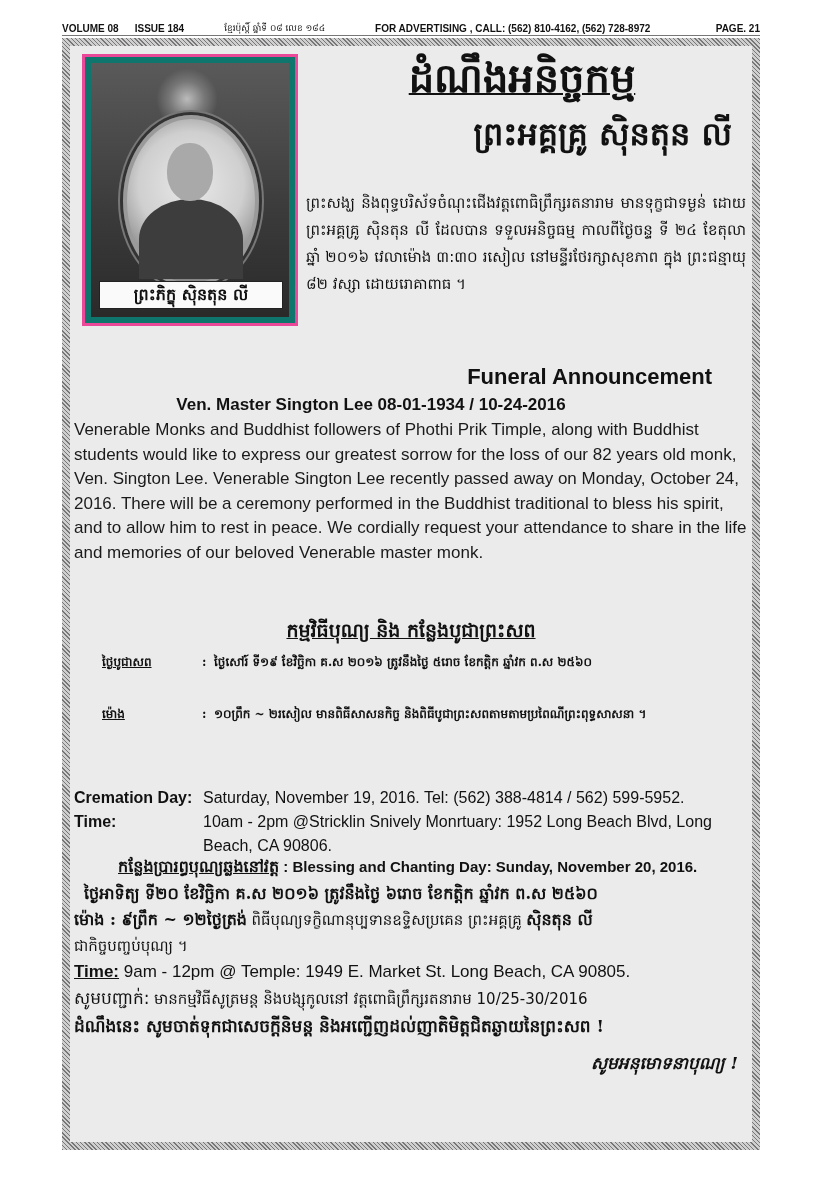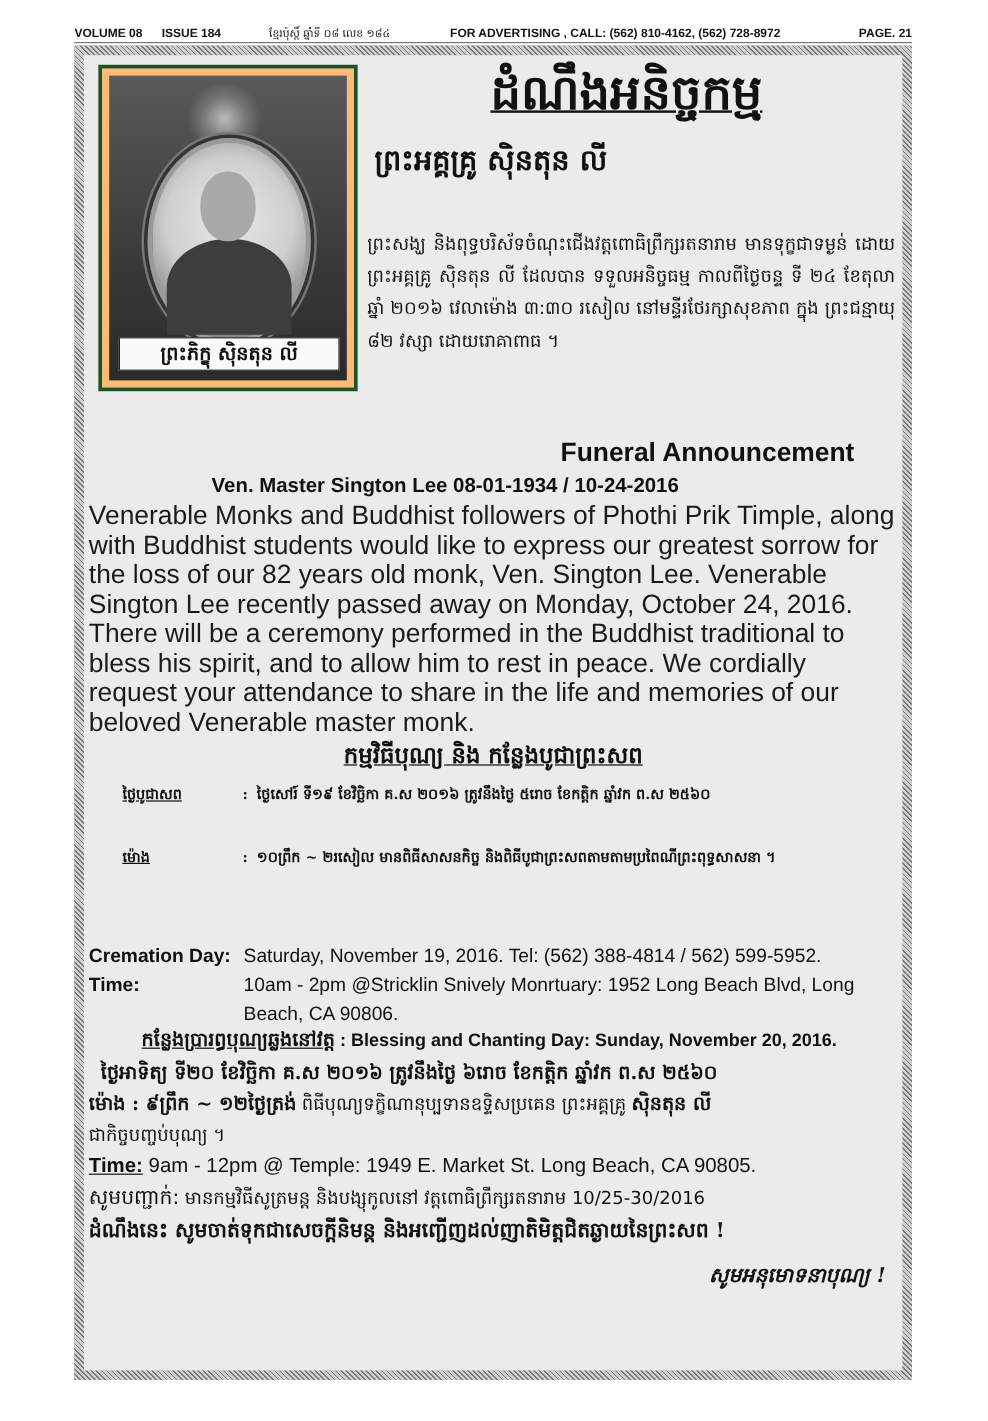--- a/index.html
+++ b/index.html
@@ -19,49 +19,49 @@
 
   .frame { position:absolute; left:62px; top:38px; width:698px; height:1112px;
            box-sizing:border-box; padding:8px;
            background:
              repeating-linear-gradient(45deg, #777 0 1px, #cfcfcf 1px 3px),
              repeating-linear-gradient(-45deg, #888 0 1px, transparent 1px 3px);
            background-color:#bdbdbd; }
   .inner { width:100%; height:100%; background:#ebebeb; position:relative; box-sizing:border-box; }
 
   .photo { position:absolute; left:12px; top:8px; width:216px; height:272px;
-           background:#fdba74; border:3px solid #14532d; box-sizing:border-box; }
+           background:#0f766e; border:3px solid #ec4899; box-sizing:border-box; }
   .photo-bg { position:absolute; inset:6px; background:linear-gradient(#5a5a5a,#3a3a3a 60%,#2a2a2a); }
   .photo-oval { position:absolute; left:38px; top:58px; width:128px; height:164px;
                 border-radius:50%; background:radial-gradient(circle at 50% 40%, #e9e9e9 0, #cfcfcf 45%, #888 75%);
                 border:4px solid #9a9a9a; box-shadow:0 0 0 3px #333, 0 0 0 5px #777; }
   .photo-crown { position:absolute; left:70px; top:12px; width:64px; height:50px;
                  background:radial-gradient(circle at 50% 60%, #bbb 0, #777 40%, transparent 70%); }
   .face { position:absolute; left:40px; top:24px; width:46px; height:58px; border-radius:48%;
           background:#a9a9a9; }
   .robe { position:absolute; left:12px; top:80px; width:104px; height:80px; border-radius:50% 50% 0 0;
           background:#3d3d3d; }
   .photo-caption { position:absolute; left:14px; bottom:14px; width:182px; height:26px;
                    background:#fafafa; border:1px solid #222; text-align:center;
                    font-family:"DejaVu Sans", sans-serif; font-weight:bold; font-size:16px; line-height:26px; }
 
   .kh-title { position:absolute; left:242px; top:6px; width:420px; text-align:center;
               font-family:"DejaVu Serif", serif; font-weight:bold; font-size:40px; line-height:52px;
               text-decoration:underline; text-decoration-thickness:2px; }
-  .kh-name { position:absolute; left:242px; top:70px; width:420px; text-align:left;
-             font-family:"DejaVu Serif", serif; font-weight:bold; font-size:24px; line-height:36px; }
+  .kh-name { position:absolute; left:242px; top:70px; width:420px; text-align:right;
+             font-family:"DejaVu Serif", serif; font-weight:bold; font-size:32px; line-height:36px; }
   .kh-para { position:absolute; left:236px; top:144px; width:440px;
              font-family:"DejaVu Sans", sans-serif; font-size:15px; line-height:27px; text-align:justify; }
 
   .en-title { position:absolute; left:0; top:318px; width:100%; text-align:right;
               font-weight:bold; font-size:22px; line-height:26px; transform:translateX(-40px); }
   .en-sub { position:absolute; left:0; top:348px; width:100%; text-align:center;
             font-weight:bold; font-size:17px; line-height:22px; transform:translateX(-40px); }
   .en-body { position:absolute; left:4px; top:372px; width:674px;
-             font-size:22px; line-height:24.5px; color:#1a1a1a; }
+             font-size:17px; line-height:24.5px; color:#1a1a1a; }
 
   .kh-sec-title { position:absolute; left:0; top:570px; width:100%; text-align:center;
                   font-family:"DejaVu Serif", serif; font-weight:bold; font-size:19px; line-height:28px;
                   text-decoration:underline; }
   .row { position:absolute; left:4px; width:674px; font-family:"DejaVu Serif", serif; font-weight:bold;
          font-size:12px; line-height:24px;margin-left:28px; }
   .row .lbl { display:inline-block; width:100px; text-decoration:underline; }
   .row .colon { display:inline-block; width:10px; }
   .row .val { position:absolute; left:112px; top:0; right:0; }
   .row-plain { position:absolute; left:4px; width:674px; font-size:16px; line-height:24px; }

